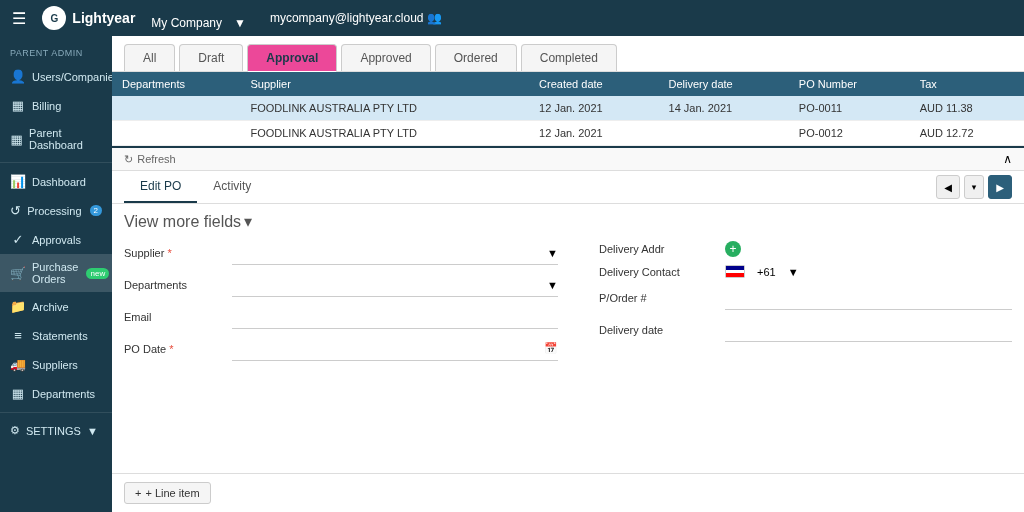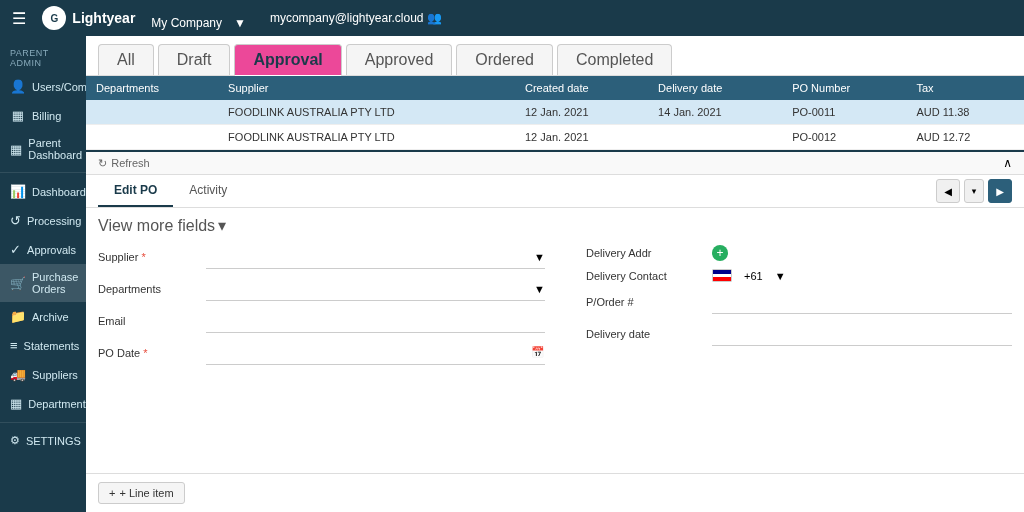--- a/index.html
+++ b/index.html
@@ -44,21 +44,21 @@
 
     
     .main-layout {
       display: flex;
       flex: 1;
       overflow: hidden;
     }
 
     
     .sidebar {
-      width: 86px;
+      width: 112px;
       background: #1a3a4a;
       color: white;
       display: flex;
       flex-direction: column;
       flex-shrink: 0;
       overflow-y: auto;
       padding-top: 4px;
     }
     .sidebar-section-label {
       font-size: 9px;
@@ -112,21 +112,21 @@
       background: white;
       border-bottom: 1px solid #ddd;
       flex-shrink: 0;
     }
     .tab {
       padding: 6px 18px;
       border: 1px solid #ccc;
       border-bottom: none;
       border-radius: 4px 4px 0 0;
       cursor: pointer;
-      font-size: 16px;
+      font-size: 12px;
       background: #f5f5f5;
       color: #555;
     }
     .tab.active {
       background: #ec4899;
       border-bottom: 1px solid white;
       color: #1a3a4a;
       font-weight: bold;
       margin-bottom: -1px;
     }
@@ -193,21 +193,21 @@
     }
     .edit-tab {
       padding: 8px 16px;
       cursor: pointer;
       font-size: 12px;
       color: #555;
       border-bottom: 2px solid transparent;
     }
     .edit-tab.active {
       color: #1a3a4a;
-      font-weight: bold;
+      font-weight: normal;
       border-bottom: 2px solid #1a3a4a;
     }
     .nav-arrows {
       margin-left: auto;
       display: flex; gap: 4px;
     }
     .nav-arrow-btn {
       width: 24px; height: 24px;
       border: 1px solid #ccc;
       border-radius: 3px;

